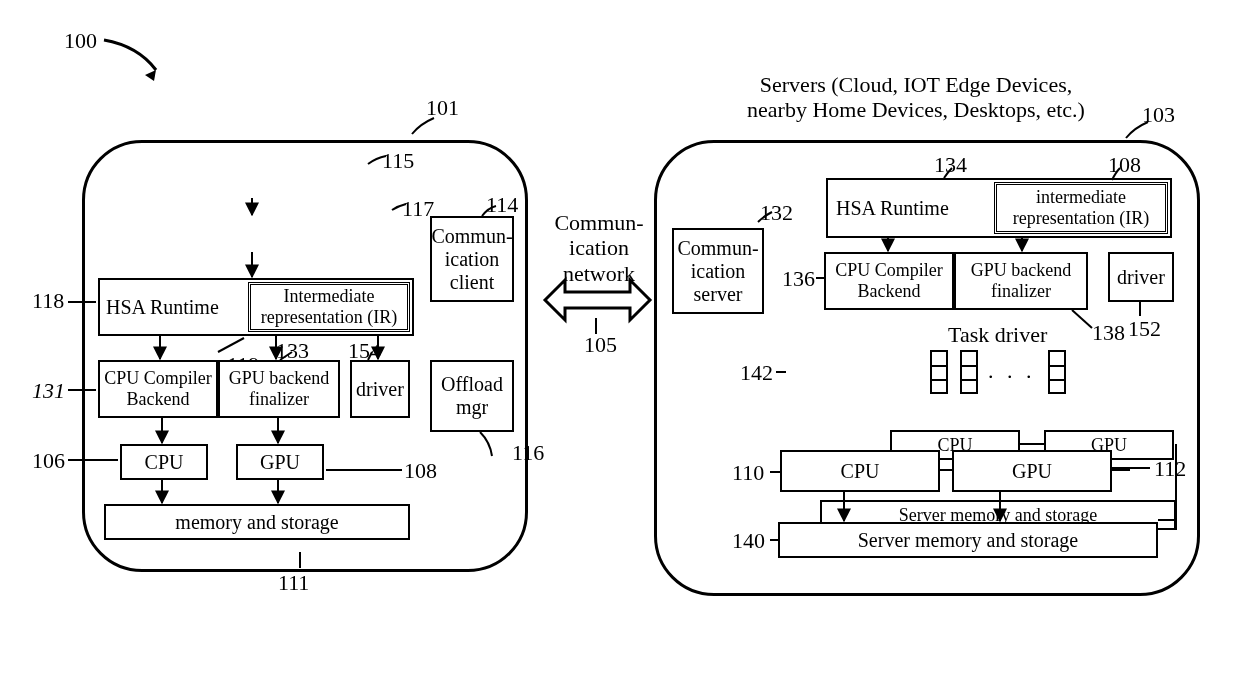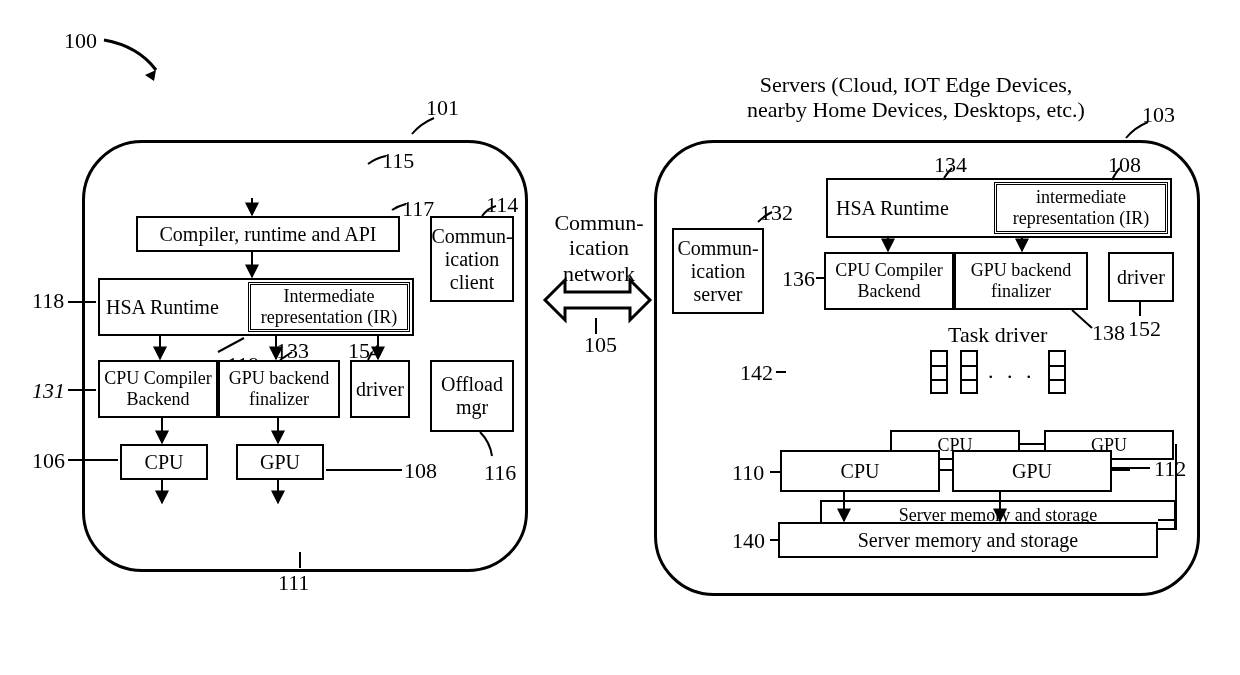--- a/index.html
+++ b/index.html
@@ -78,21 +78,20 @@
 
     <path d="M104 40 q34 6 52 30" stroke="#000" stroke-width="3" fill="none"></path>
     <path d="M156 70 l-2 11 l-9 -6 z" fill="#000"></path>
   </svg>
 
   <div class="ref" style="left:426px; top:95px;">101</div>
   <div class="panel" style="left:82px; top:140px; width:446px; height:432px;"></div>
 
   <div class="ref" style="left:382px; top:148px;">115</div>
 
-  <div class="box" style="left:136px; top:216px; width:264px; height:36px;">Compiler, runtime and API</div>
   <div class="ref" style="left:402px; top:196px;">117</div>
 
   <div class="box" style="left:430px; top:216px; width:84px; height:86px;">Commun-<br>ication<br>client</div>
   <div class="ref" style="left:486px; top:192px;">114</div>
 
   <div class="box" style="left:98px; top:278px; width:316px; height:58px; justify-content:flex-start; padding-left:6px;">
     <span>HSA Runtime</span>
   </div>
 
   <div class="box dbl" style="left:248px; top:282px; width:162px; height:50px; font-size:18px;">Intermediate<br>representation (IR)</div>
@@ -100,27 +99,28 @@
   <div class="ref" style="left:186px; top:352px;margin-left:41px;">119</div>
 
   <div class="box" style="left:98px; top:360px; width:120px; height:58px; font-size:18px;">CPU Compiler<br>Backend</div>
   <div class="box" style="left:218px; top:360px; width:122px; height:58px; font-size:18px;">GPU backend<br>finalizer</div>
   <div class="box" style="left:350px; top:360px; width:60px; height:58px;">driver</div>
   <div class="ref" style="left:32px; top:378px;font-style:italic;">131</div>
   <div class="ref" style="left:276px; top:338px;">133</div>
   <div class="ref" style="left:348px; top:338px;">154</div>
 
   <div class="box" style="left:430px; top:360px; width:84px; height:72px;">Offload<br>mgr</div>
-  <div class="ref" style="left:484px; top:440px;margin-top:20px;">116</div>
+  <div class="ref" style="left:512px; top:440px;">116</div>
 
   <div class="box" style="left:120px; top:444px; width:88px; height:36px;">CPU</div>
   <div class="box" style="left:236px; top:444px; width:88px; height:36px;">GPU</div>
   <div class="ref" style="left:32px; top:448px;">106</div>
   <div class="ref" style="left:404px; top:458px;">108</div>
 
+  <div class="box" style="left:104px; top:504px; width:306px; height:36px;">memory and storage</div>
   <div class="ref" style="left:278px; top:570px;">111</div>
 
   <div class="label" style="left:544px; top:210px; width:110px;">Commun-<br>ication<br>network</div>
   <div class="ref" style="left:584px; top:332px;">105</div>
 
   <div class="label" style="left:716px; top:72px; width:400px;">Servers (Cloud, IOT Edge Devices,<br>nearby Home Devices, Desktops, etc.)</div>
   <div class="ref" style="left:1142px; top:102px;">103</div>
   <div class="panel" style="left:654px; top:140px; width:546px; height:456px;"></div>
 
   <div class="box" style="left:672px; top:228px; width:92px; height:86px;">Commun-<br>ication<br>server</div>

